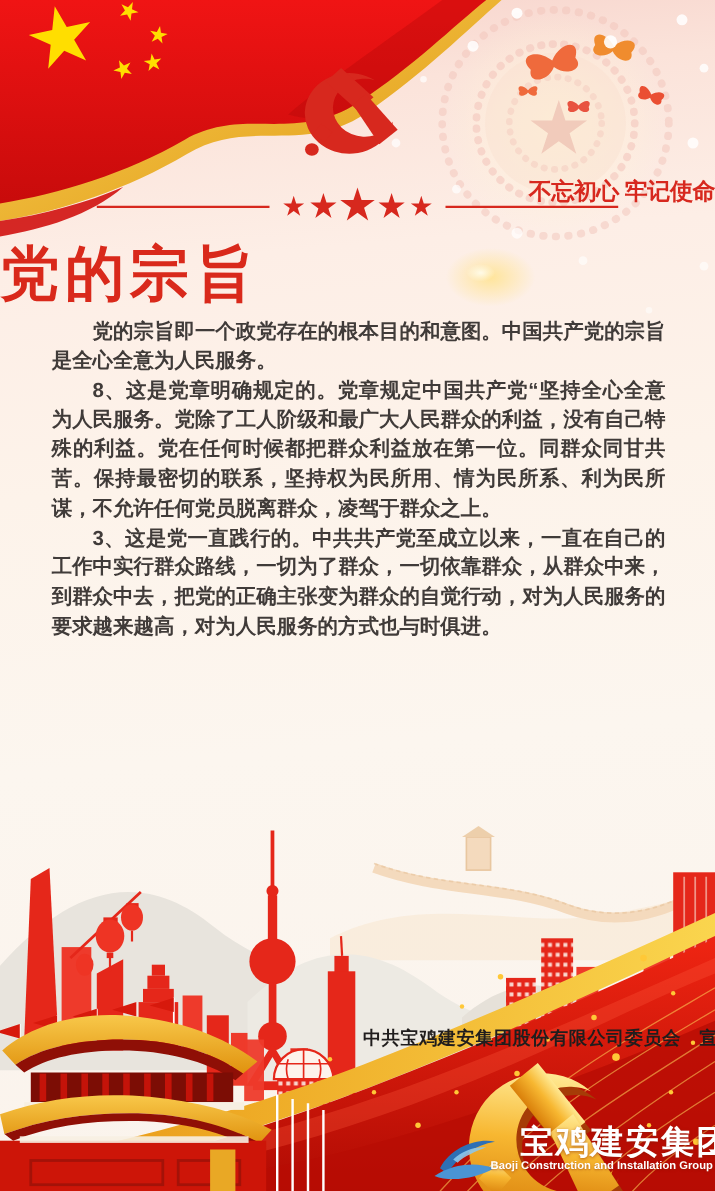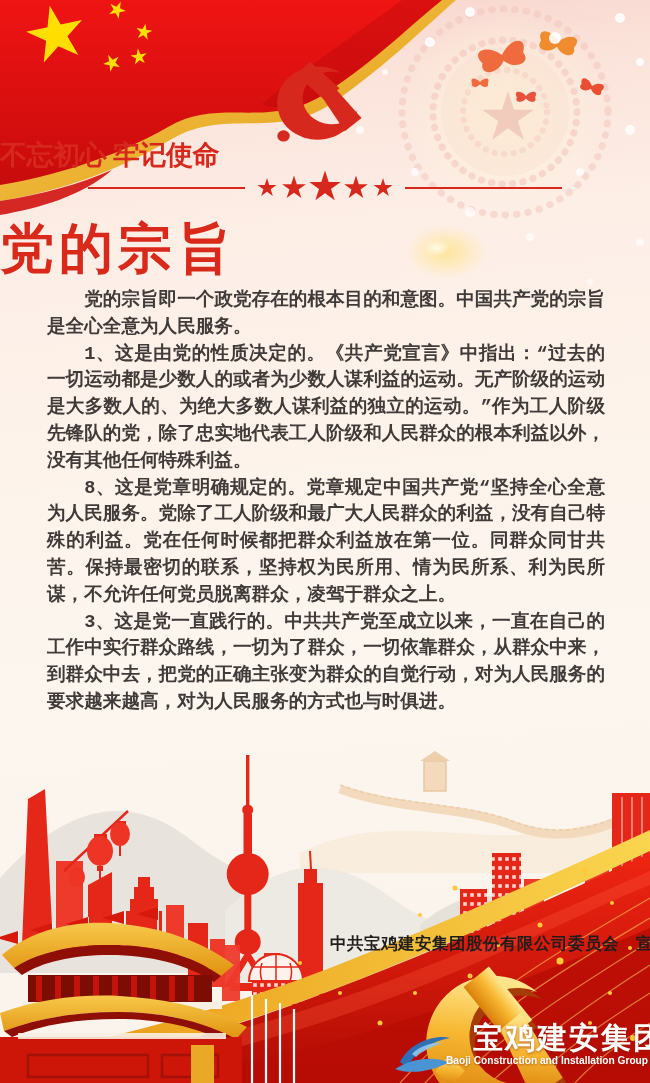--- a/index.html
+++ b/index.html
@@ -1,26 +1,26 @@
 <!DOCTYPE html>
 <html><head>
 <meta charset="utf-8">
 <style>
   html,body{margin:0;padding:0;background:#888;}
   .poster{position:relative;width:650px;height:1083px;overflow:hidden;margin:0 auto;
     font-family:"Liberation Sans","DejaVu Sans",sans-serif;
     background:linear-gradient(175deg,#f7d3cb 0%,#fbe3da 9%,#fdeee6 22%,#fdf3ea 40%,#fcf6ef 62%,#faf3ec 100%);}
   .abs{position:absolute;}
-  .slogan{left:0;right:0;top:137px;text-align:left;font-size:27px;font-weight:900;
+  .slogan{left:0;right:0;top:160px;text-align:right;font-size:21px;font-weight:900;
     color:#d7281e;letter-spacing:-0.5px;}
   .main-title{left:0;right:0;top:213px;text-align:left;font-size:54px;font-weight:900;
     color:#d9291b;letter-spacing:5px;}
   .body-text{left:47px;top:288px;width:558px;font-size:18.6px;line-height:26.8px;
     font-weight:600;color:#403b39;text-align:justify;}
-  .body-text p{margin:0;text-indent:2em;font-family:Liberation Mono, monospace;}
+  .body-text p{margin:0;text-indent:2em;}
   .flare{left:388px;top:214px;width:116px;height:76px;border-radius:50%;
     background:radial-gradient(closest-side,rgba(255,228,150,.95),rgba(255,224,150,0) 70%);}
   .flare2{left:424px;top:240px;width:26px;height:16px;border-radius:50%;
     background:radial-gradient(closest-side,rgba(255,252,235,.95),rgba(255,240,180,0));}
   .publisher{left:330px;top:933px;font-size:16.5px;font-weight:800;color:#201d1d;
     letter-spacing:.5px;white-space:nowrap;}
   .company-cn{left:449px;top:1018px;width:200px;font-size:30px;font-weight:700;color:#ffffff;
     letter-spacing:2px;white-space:nowrap;text-shadow:0 1px 3px rgba(130,25,0,.55);margin-left:24px;}
   .company-en{left:446px;top:1055px;width:204px;font-size:10.2px;font-weight:600;color:#ffffff;
     white-space:nowrap;text-shadow:0 1px 2px rgba(130,25,0,.5);}
@@ -290,21 +290,20 @@
       <use href="#star" transform="translate(325,17) scale(16.5)"></use>
       <use href="#star" transform="translate(356,18) scale(12.5)"></use>
       <use href="#star" transform="translate(383,18) scale(10)"></use>
     </g>
   </svg>
 
   <div class="abs main-title">党的宗旨</div>
 
   <div class="abs body-text">
     <p>党的宗旨即一个政党存在的根本目的和意图。中国共产党的宗旨是全心全意为人民服务。</p>
-    <p>1、这是由党的性质决定的。《共产党宣言》中指出：“过去的一切运动都是少数人的或者为少数人谋利益的运动。无产阶级的运动是大多数人的、为绝大多数人谋利益的独立的运动。”作为工人阶级先锋队的党，除了忠实地代表工人阶级和人民群众的根本利益以外，没有其他任何特殊利益。</p>
     <p>8、这是党章明确规定的。党章规定中国共产党“坚持全心全意为人民服务。党除了工人阶级和最广大人民群众的利益，没有自己特殊的利益。党在任何时候都把群众利益放在第一位。同群众同甘共苦。保持最密切的联系，坚持权为民所用、情为民所系、利为民所谋，不允许任何党员脱离群众，凌驾于群众之上。</p>
     <p>3、这是党一直践行的。中共共产党至成立以来，一直在自己的工作中实行群众路线，一切为了群众，一切依靠群众，从群众中来，到群众中去，把党的正确主张变为群众的自觉行动，对为人民服务的要求越来越高，对为人民服务的方式也与时俱进。</p>
   </div>
 
   <div class="abs publisher">中共宝鸡建安集团股份有限公司委员会　宣</div>
 
   <svg class="abs" style="left:392px;top:1024px" width="62" height="52" viewBox="0 0 62 52">
     <path d="M8,38 C18,18 44,10 58,14 C40,17 24,27 15,43 Z" fill="#2e6fb5"></path>
     <path d="M3,45 C20,34 40,32 57,38 C42,47 18,51 3,45 Z" fill="#4a94d4"></path>
     <path d="M20,30 C28,22 40,18 50,19 C40,23 30,27 24,33 Z" fill="#8cc6ec" opacity="0.9"></path>

